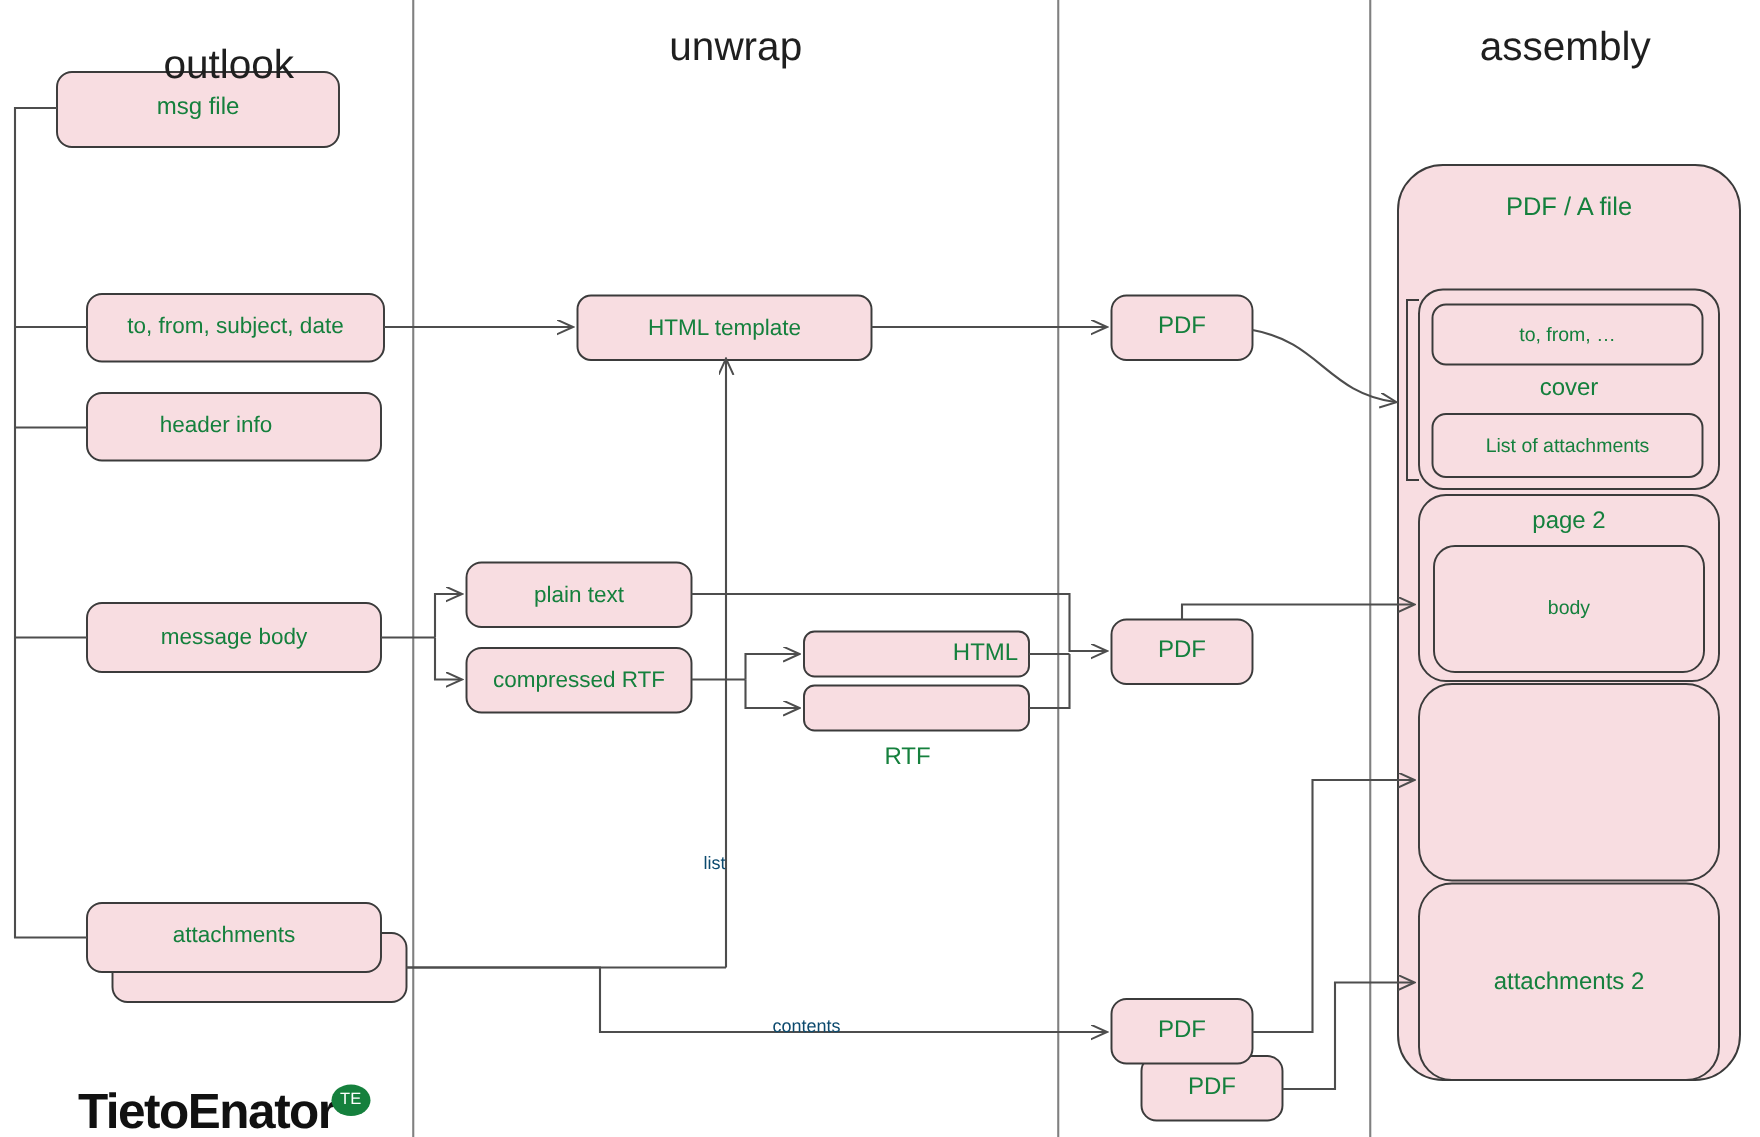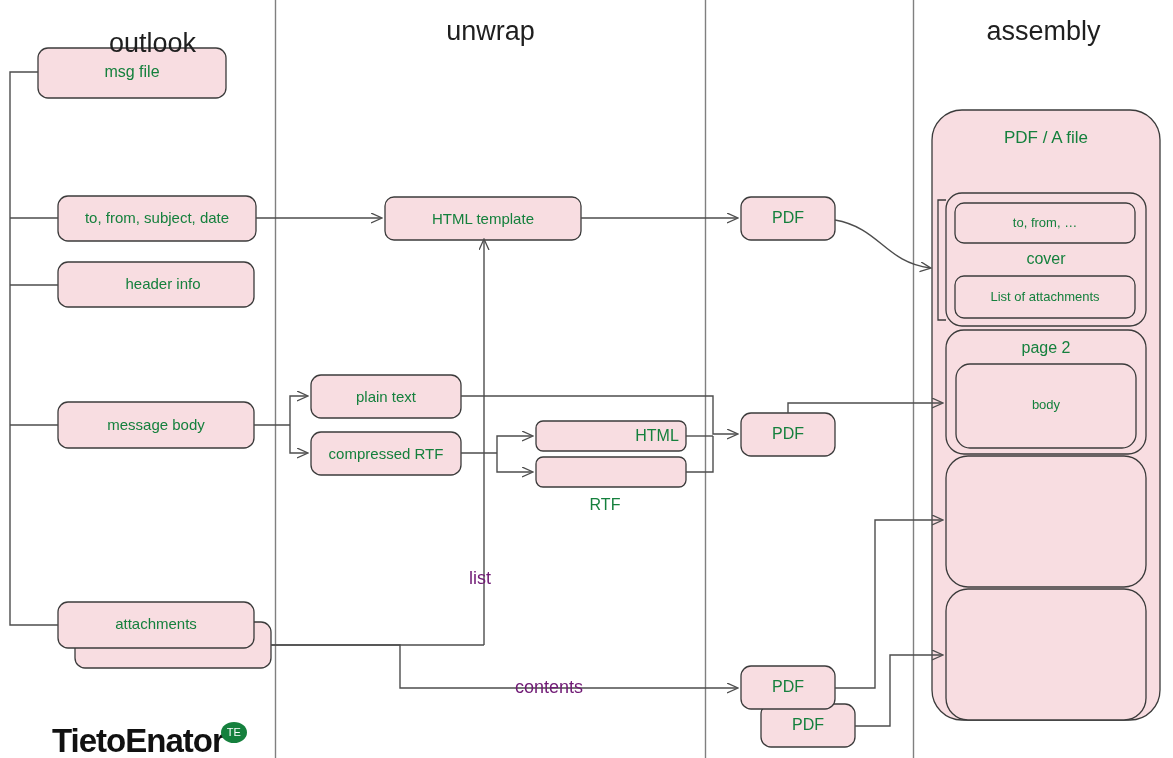--- a/index.html
+++ b/index.html
@@ -20,22 +20,22 @@
   }
   .node-label{
     position:absolute;
     color:#15803d;
     white-space:nowrap;
     text-align:center;
     pointer-events:none;
   }
   .edge-label{
     position:absolute;
-    font-size:18px;
-    color:#701a75;
+    font-size:12px;
+    color:#0c4a6e;
     white-space:nowrap;
   }
   .logo-wrap{
     position:absolute;
     left:52px;top:722px;
     font-weight:bold;
     font-size:33px;
     letter-spacing:-1px;
     color:#111111;
     white-space:nowrap;
@@ -204,21 +204,21 @@
   </svg>
 
   <div class="col-title" style="left:0px;top:28px;width:275px;margin-left:15px;">outlook</div>
   <div class="col-title" style="left:276px;top:16px;width:429px;">unwrap</div>
   <div class="col-title" style="left:914px;top:16px;width:259px;">assembly</div>
 
   <div class="node-label" style="left:38px;top:63px;width:188px;font-size:16px;">msg file</div>
 
   <div class="node-label" style="left:58px;top:209px;width:198px;font-size:15px;">to, from, subject, date</div>
 
-  <div class="node-label" style="left:65px;top:275px;width:196px;font-size:15px;">header info</div>
+  <div class="node-label" style="left:46px;top:275px;width:196px;font-size:15px;">header info</div>
 
   <div class="node-label" style="left:58px;top:416px;width:196px;font-size:15px;">message body</div>
 
   <div class="node-label" style="left:58px;top:615px;width:196px;font-size:15px;">attachments</div>
 
   <div class="node-label" style="left:385px;top:210px;width:196px;font-size:15px;">HTML  template</div>
 
   <div class="node-label" style="left:311px;top:388px;width:150px;font-size:15px;">plain text</div>
 
   <div class="node-label" style="left:311px;top:445px;width:150px;font-size:15px;">compressed RTF</div>
@@ -241,19 +241,20 @@
 
   <div class="node-label" style="left:946px;top:250px;width:200px;font-size:16px;">cover</div>
 
   <div class="node-label" style="left:955px;top:289px;width:180px;font-size:13px;">List of attachments</div>
 
   <div class="node-label" style="left:946px;top:339px;width:200px;font-size:16px;">page 2</div>
 
   <div class="node-label" style="left:956px;top:397px;width:180px;font-size:13px;">body</div>
 
 
+  <div class="node-label" style="left:946px;top:646px;width:200px;font-size:16px;">attachments  2</div>
 
   <div class="edge-label" style="left:469px;top:568px;">list</div>
   <div class="edge-label" style="left:515px;top:677px;">contents</div>
 
   <div class="logo-wrap"><span>TietoEnator</span><span class="logo-badge">TE</span></div>
 
 </div>
 
 </body></html>

